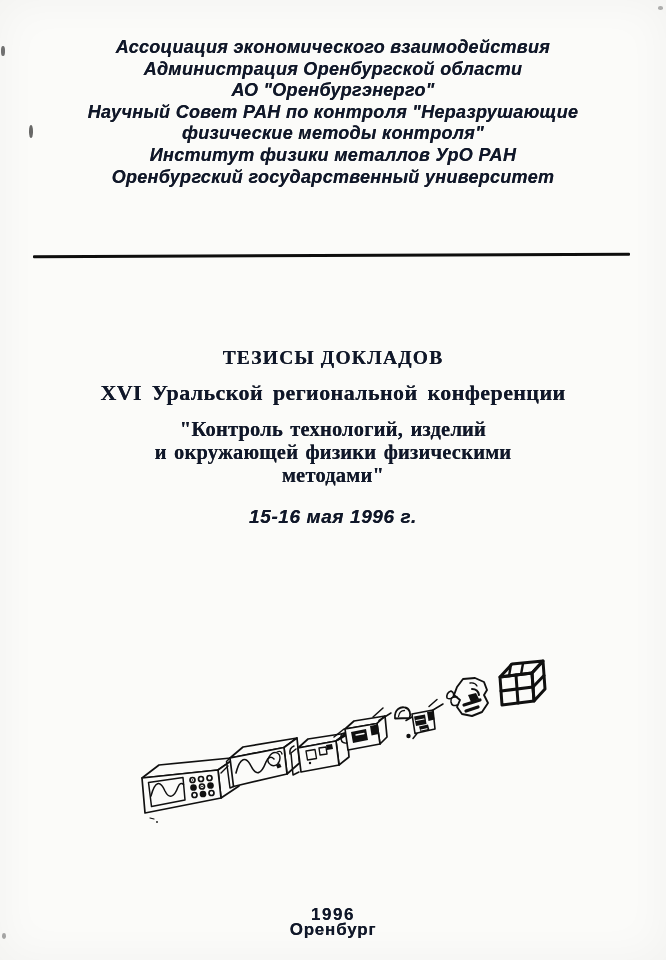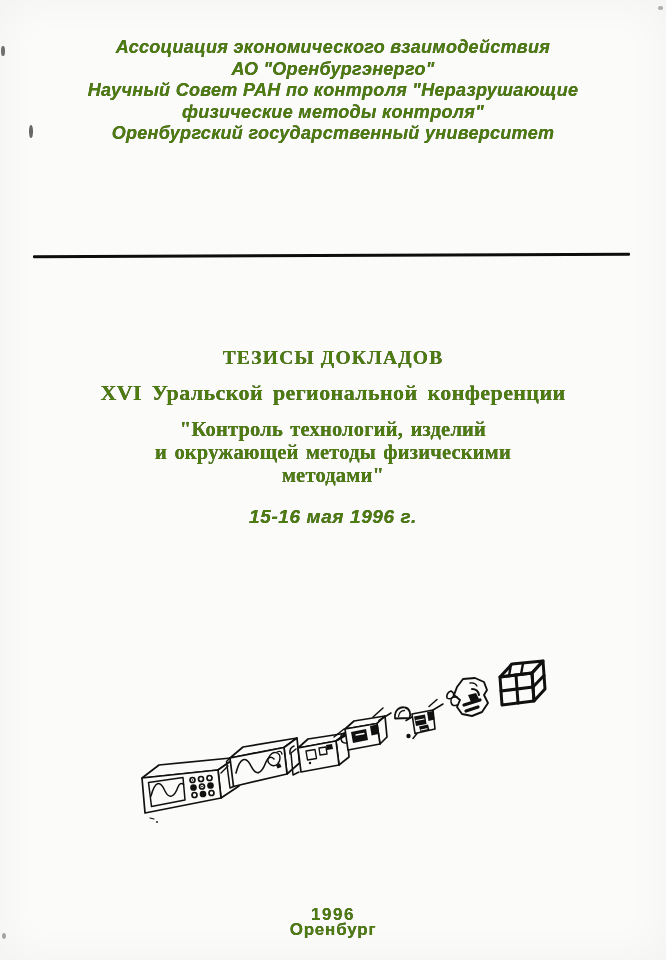--- a/index.html
+++ b/index.html
@@ -6,21 +6,21 @@
   .page{
     position:relative;
     width:666px;height:960px;
     background:#fbfbf9;
     overflow:hidden;
     color:#101010;
     box-shadow: inset 0 0 45px rgba(0,0,0,0.04);
     font-family:"Liberation Sans",sans-serif;
   }
   .center{position:absolute;left:0;width:100%;text-align:center;}
-  .ink{color:#4d7c0f;text-shadow:0 0 0.5px rgba(10,10,10,0.8);}
+  .ink{color:#0f172a;text-shadow:0 0 0.5px rgba(10,10,10,0.8);}
   .orgs{
     top:37px;
     font-family:"Liberation Sans",sans-serif;
     font-weight:bold;font-style:italic;
     font-size:18px;line-height:21.6px;letter-spacing:.3px;
   }
   .rule{
     position:absolute;left:33px;top:254px;width:597px;height:2.6px;
     background:#0d0d0d;transform:rotate(-0.22deg);border-radius:1px;
   }
@@ -56,34 +56,36 @@
   .spk3{left:2px;top:933px;width:4px;height:6px;opacity:.4;}
   .spk4{right:3px;top:6px;width:5px;height:4px;opacity:.35;}
 </style>
 </head>
 <body>
 
 <div class="page">
 
   <div class="center orgs ink">
     <div>Ассоциация экономического взаимодействия</div>
+    <div>Администрация Оренбургской области</div>
     <div>АО "Оренбургэнерго"</div>
     <div>Научный Совет РАН по контроля "Неразрушающие</div>
     <div>физические методы контроля"</div>
+    <div>Институт физики металлов УрО РАН</div>
     <div>Оренбургский государственный университет</div>
   </div>
 
   <div class="rule"></div>
 
   <div class="center series-title ink">ТЕЗИСЫ ДОКЛАДОВ</div>
   <div class="center conference ink">XVI Уральской региональной конференции</div>
 
   <div class="center subject ink">
     <div>"Контроль технологий, изделий</div>
-    <div>и окружающей методы физическими</div>
+    <div>и окружающей физики физическими</div>
     <div>методами"</div>
   </div>
 
   <div class="center date-line ink">15-16 мая 1996 г.</div>
 
   <svg class="illustration" viewBox="0 0 430 205" fill="none" stroke="#101010" stroke-width="1.7" stroke-linejoin="round" stroke-linecap="round">
 
     <g>
       <path d="M22,133 L39,120 L116,112.5 L98,125 Z" fill="#fbfbf9"></path>
       <path d="M98,125 L116,112.5 L119,141 L101,153 Z" fill="#fbfbf9"></path>

